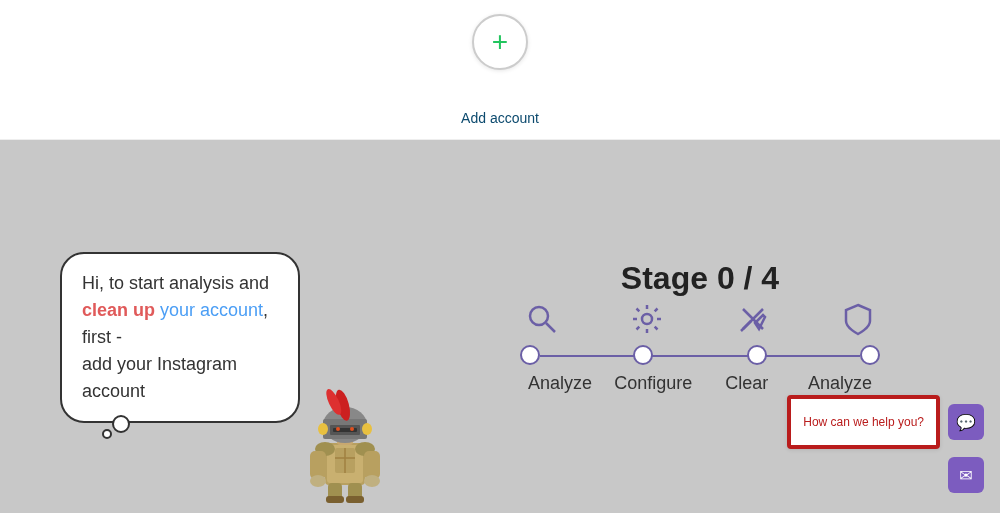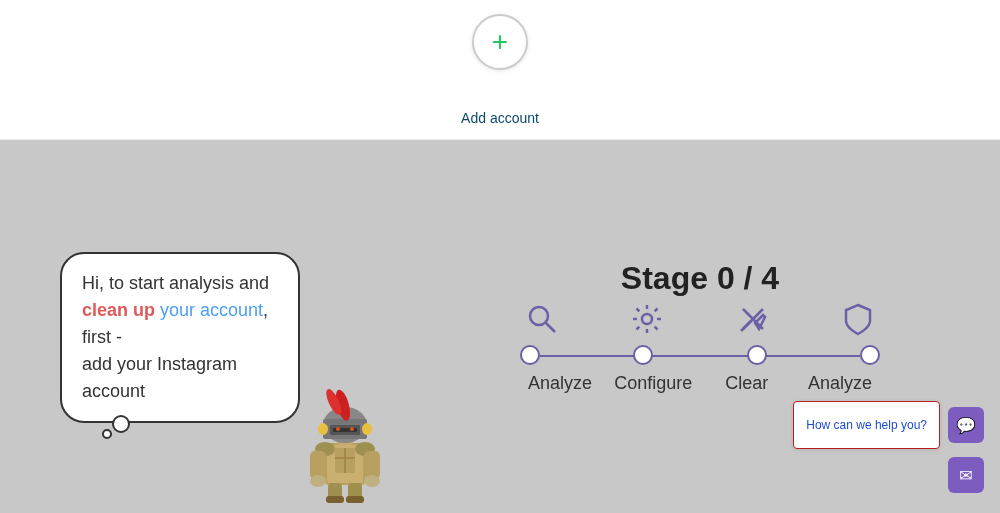--- a/index.html
+++ b/index.html
@@ -213,25 +213,25 @@
     }
 
     .help-chat-row {
       display: flex;
       align-items: center;
       gap: 8px;
     }
 
     .help-text {
       background: #fff;
-      border: 1px solid #b91c1c;
+      border: 4px solid #b91c1c;
       border-radius: 4px;
       padding: 16px 12px;
       font-size: 12px;
-      color: #1d4ed8;
+      color: #b91c1c;
       box-shadow: 0 1px 4px rgba(0,0,0,0.1);
     }
 
     .help-btn {
       width: 36px;
       height: 36px;
       border-radius: 6px;
       background: #7c5cbf;
       display: flex;
       align-items: center;

